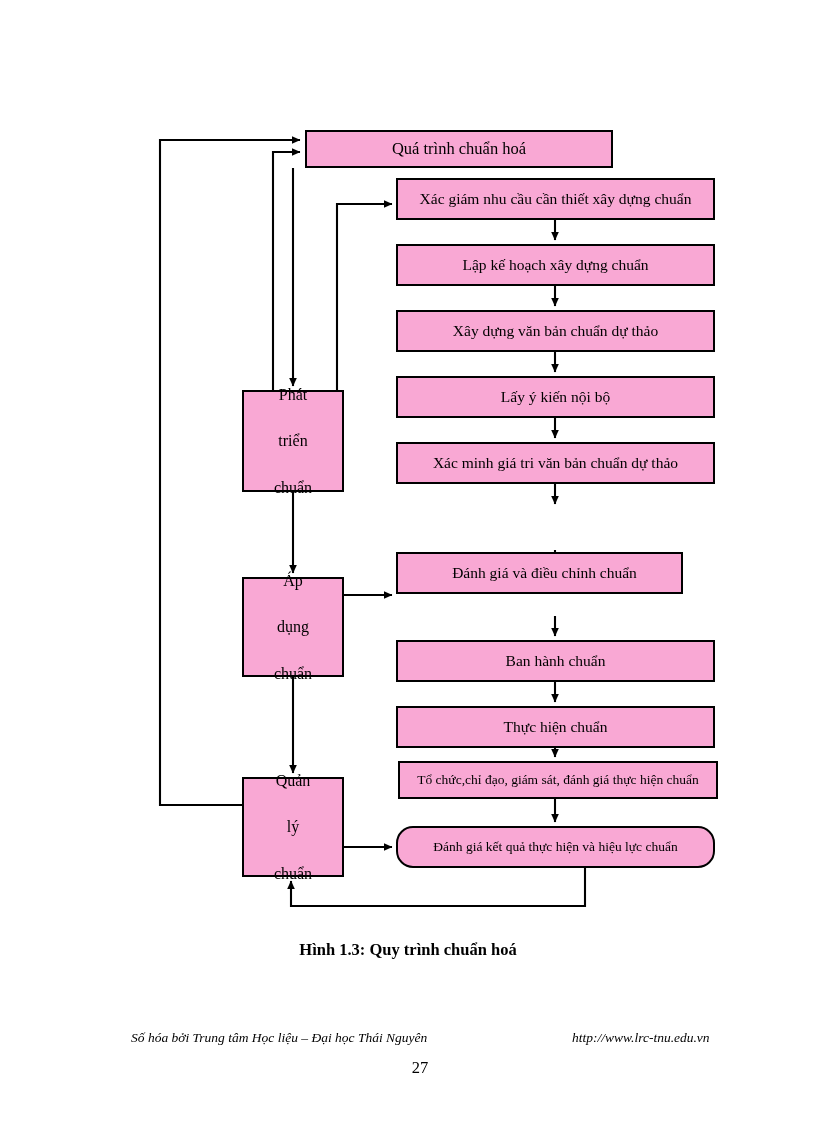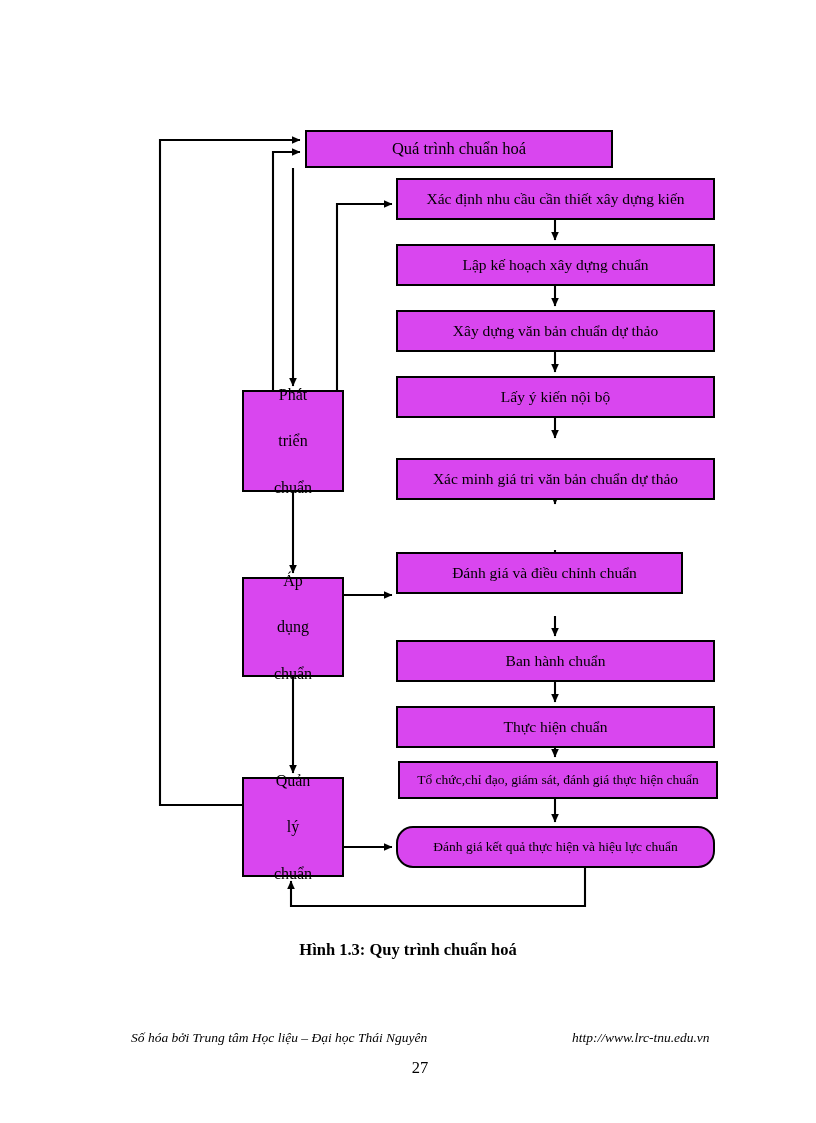--- a/index.html
+++ b/index.html
@@ -25,21 +25,21 @@
   #diagram-svg {
     position: absolute;
     left: 0; top: 0;
     width: 816px;
     height: 1123px;
   }
   .node {
     position: absolute;
     box-sizing: border-box;
     border: 2px solid #000000;
-    background: #d946ef;
+    background: #f9a8d4;
     display: flex;
     align-items: center;
     justify-content: center;
     text-align: center;
     line-height: 1.25;
     color: #000000;
   }
   .node-wide {
     font-size: 15.5px;
   }
@@ -145,32 +145,32 @@
     <span>chuẩn</span>
   </div>
 
   <div class="node node-left" style="left:242px; top:777px; width:102px; height:100px;">
     <span>Quản</span>
     <span>lý</span>
     <span>chuẩn</span>
   </div>
 
   <div class="node node-wide" style="left:396px; top:178px; width:319px; height:42px;">
-    <span>Xác định nhu cầu cần thiết xây dựng kiến</span>
+    <span>Xác giám nhu cầu cần thiết xây dựng chuẩn</span>
   </div>
   <div class="node node-wide" style="left:396px; top:244px; width:319px; height:42px;">
     <span>Lập kế hoạch xây dựng chuẩn</span>
   </div>
   <div class="node node-wide" style="left:396px; top:310px; width:319px; height:42px;">
     <span>Xây dựng văn bản chuẩn dự thảo</span>
   </div>
   <div class="node node-wide" style="left:396px; top:376px; width:319px; height:42px;">
     <span>Lấy ý kiến nội bộ</span>
   </div>
-  <div class="node node-wide" style="left:396px; top:458px; width:319px; height:42px;">
+  <div class="node node-wide" style="left:396px; top:442px; width:319px; height:42px;">
     <span>Xác minh giá tri văn bản chuẩn dự thảo</span>
   </div>
   <div class="node node-wide" style="left:396px; top:552px; width:287px; height:42px;padding-left:10px;">
     <span>Đánh giá và điều chỉnh chuẩn</span>
   </div>
   <div class="node node-wide" style="left:396px; top:640px; width:319px; height:42px;">
     <span>Ban hành chuẩn</span>
   </div>
   <div class="node node-wide" style="left:396px; top:706px; width:319px; height:42px;">
     <span>Thực hiện chuẩn</span>

